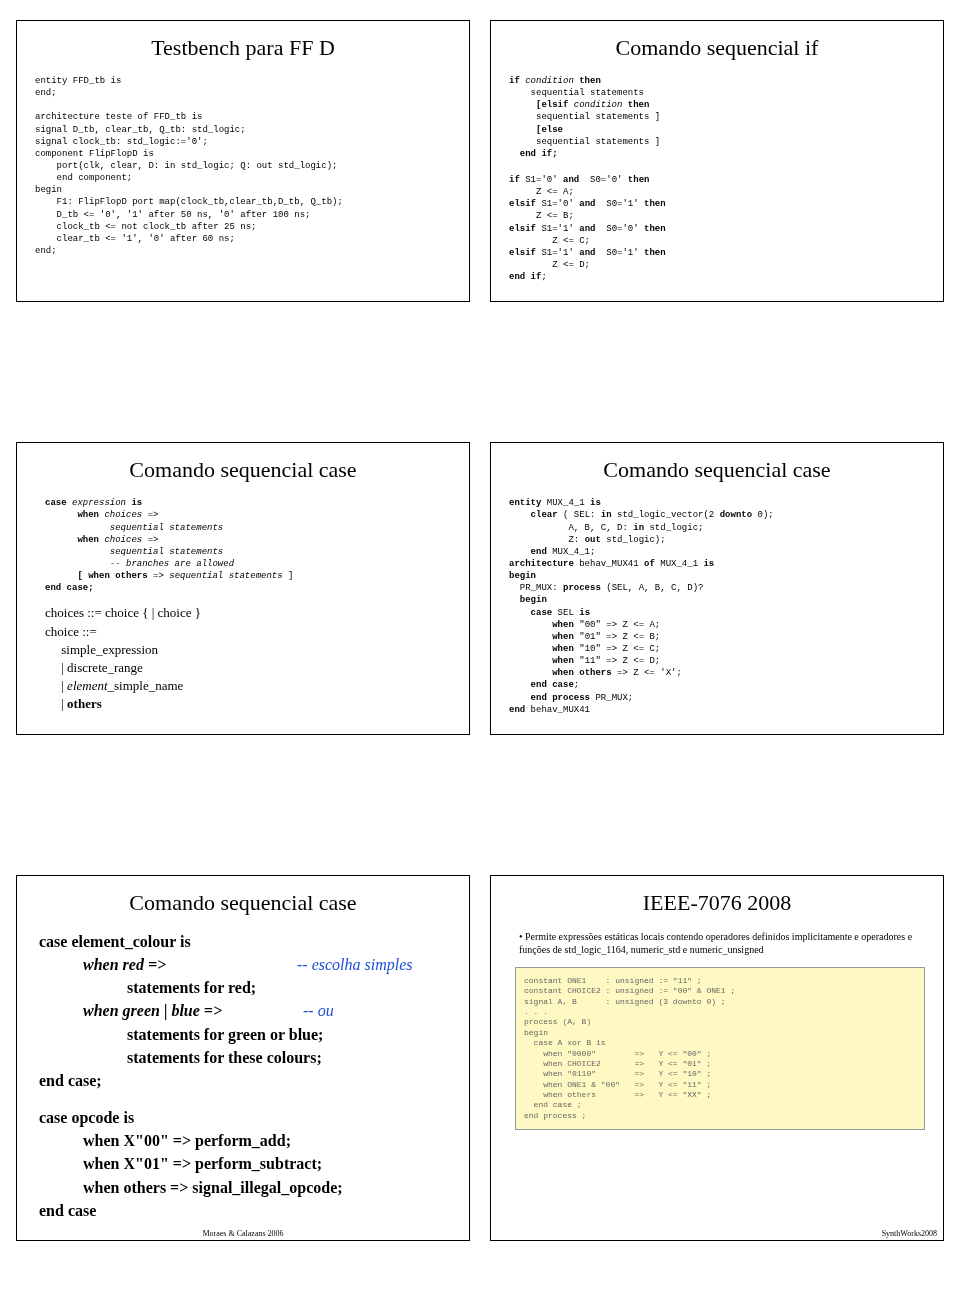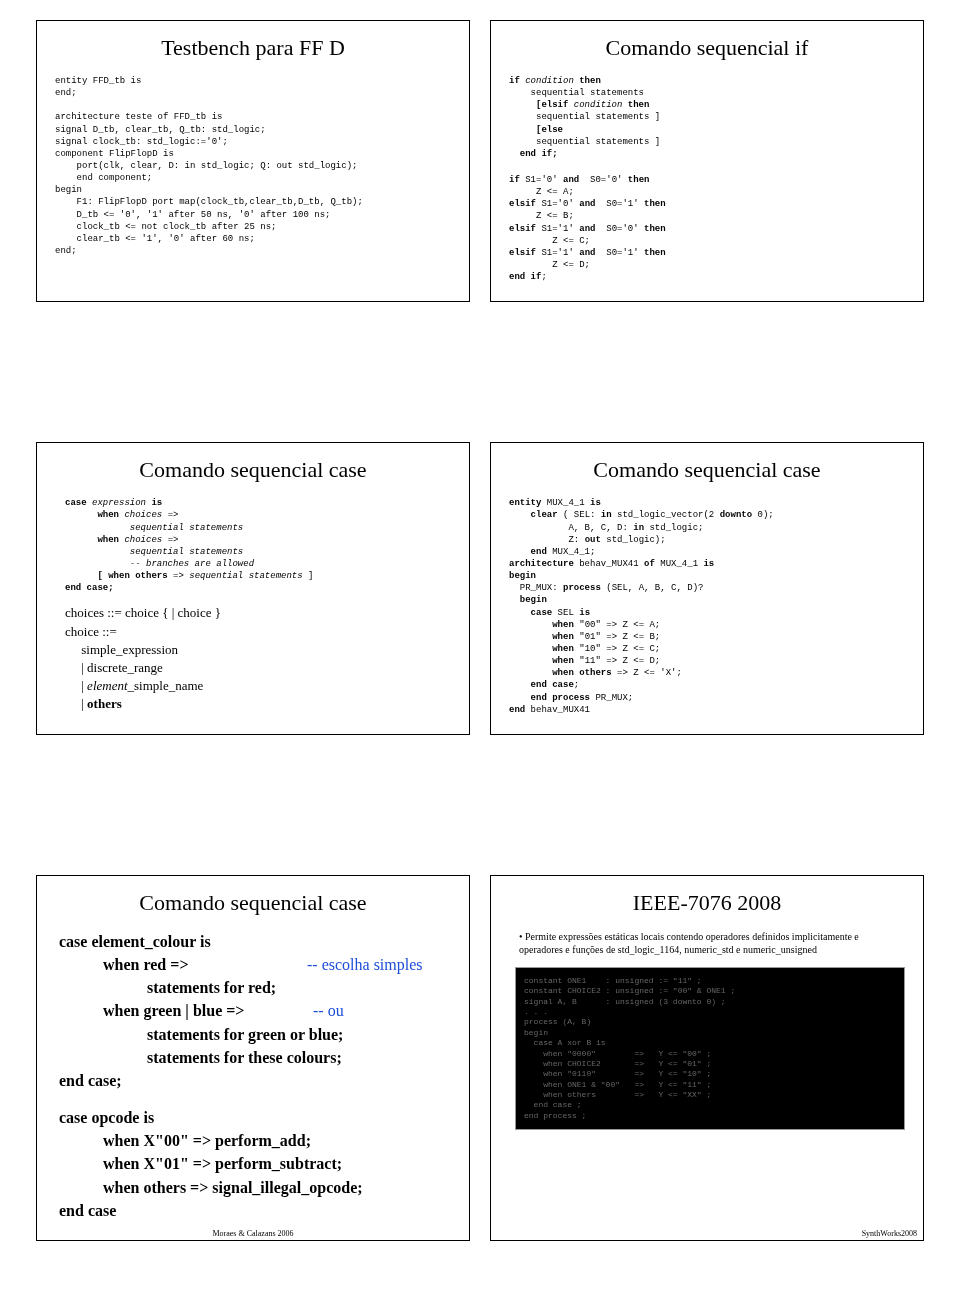--- a/index.html
+++ b/index.html
@@ -7,21 +7,21 @@
     background: #fff;
     width: 960px;
     font-family: "Times New Roman", serif;
     color: #000;
     padding: 20px 0;
   }
   .grid {
     display: grid;
     grid-template-columns: 1fr 1fr;
     gap: 140px 20px;
-    padding: 0 36px;
+    padding: 0 16px;
   }
   .slide {
     border: 1px solid #000;
     padding: 14px 18px 18px 18px;
     min-height: 260px;
     position: relative;
     font-size: 10px;
   }
   .slide-title {
     font-family: "Times New Roman", serif;
@@ -52,21 +52,21 @@
   .case-block .bold { font-weight: bold; }
   .comment { color: #1d4ed8; }
   .bullet-block {
     font-family: "Times New Roman", serif;
     font-size: 10px;
     line-height: 1.35;
     padding: 0 6px 10px 10px;
   }
   .img-placeholder {
     border: 1px solid #999;
-    background: #000000;
+    background: #fef9c3;
     padding: 8px;
     font-family: "Courier New", monospace;
     font-size: 8px;
     line-height: 1.3;
     white-space: pre;
     color: #666;
     margin-left: 6px;
   }
   .footer-left {
     position: absolute;
@@ -79,21 +79,22 @@
   .footer-right {
     position: absolute;
     bottom: 2px;
     right: 6px;
     font-size: 8px;
     font-family: "Times New Roman", serif;
     margin-top: 19px;
   }
   .flex-cols {
     display: flex;
-    gap: 18px;
+    gap: 28px;
+    font-style: italic;
   }
 </style>
 </head>
 <body>
 
 <div class="grid">
 
   <div class="slide">
     <div class="slide-title">Testbench para FF D</div>
     <div class="code">entity FFD_tb is

